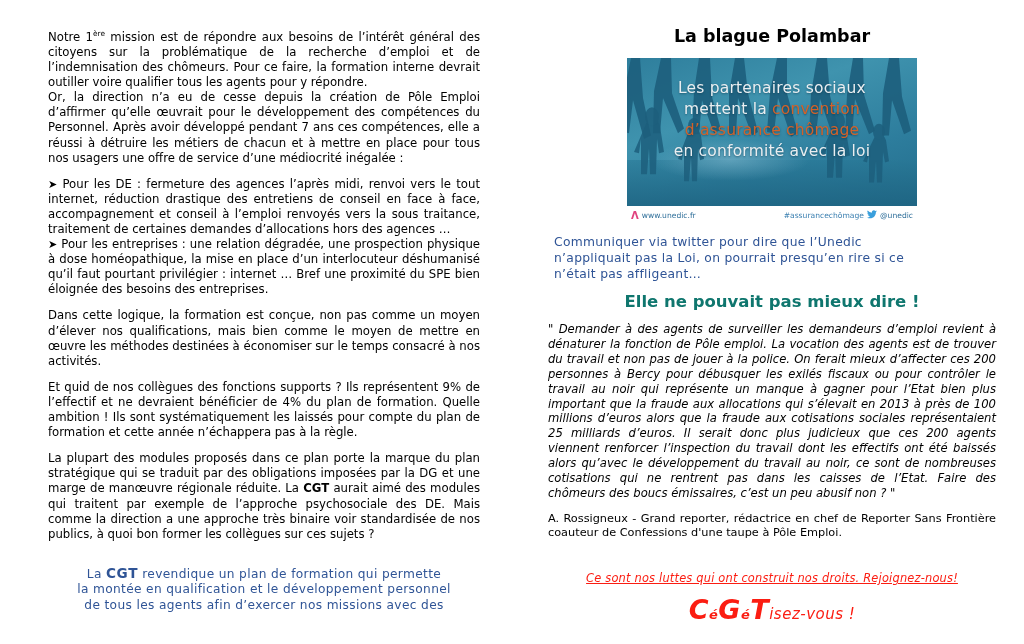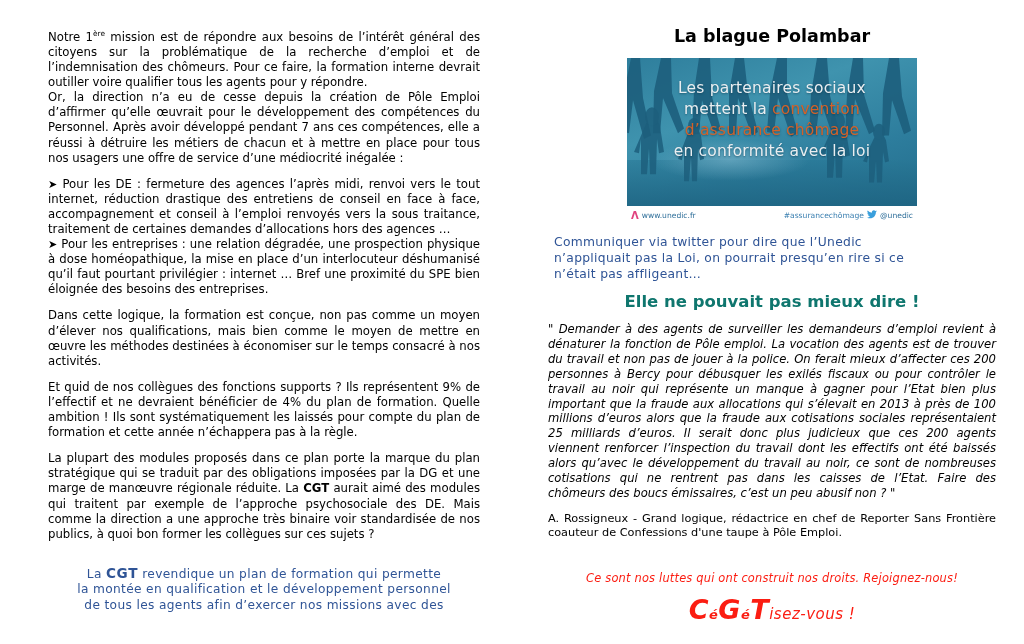--- a/index.html
+++ b/index.html
@@ -203,20 +203,21 @@
     margin-top: 30px;
     text-align: center;
   }
   .red-line {
     font-family: "DejaVu Sans", sans-serif;
     font-style: italic;
     color: #fb1d12;
     font-size: 11.4px;
     letter-spacing: 0.2px;
     margin: 0;
+    text-decoration: underline;
   }
   .cgt-logo {
     margin-top: 9px;
     color: #fb1d12;
     font-family: "DejaVu Sans", sans-serif;
     font-style: italic;
     font-size: 15px;
     letter-spacing: 0.5px;
   }
   .cgt-logo .cap {
@@ -324,21 +325,21 @@
     <div class="hand-blue-right">
       <div>Communiquer via twitter pour dire que l’Unedic</div>
       <div>n’appliquait pas la Loi, on pourrait presqu’en rire si ce</div>
       <div>n’était pas affligeant…</div>
     </div>
 
     <h2 class="h-sub-right">Elle ne pouvait pas mieux dire !</h2>
 
     <p class="quote">" Demander à des agents de surveiller les demandeurs d’emploi revient à dénaturer la fonction de Pôle emploi. La vocation des agents est de trouver du travail et non pas de jouer à la police. On ferait mieux d’affecter ces 200 personnes à Bercy pour débusquer les exilés fiscaux ou pour contrôler le travail au noir qui représente un manque à gagner pour l’Etat bien plus important que la fraude aux allocations qui s’élevait en 2013 à près de 100 millions d’euros alors que la fraude aux cotisations sociales représentaient 25 milliards d’euros. Il serait donc plus judicieux que ces 200 agents viennent renforcer l’inspection du travail dont les effectifs ont été baissés alors qu’avec le développement du travail au noir, ce sont de nombreuses cotisations qui ne rentrent pas dans les caisses de l’Etat. Faire des chômeurs des boucs émissaires, c’est un peu abusif non ? "</p>
 
-    <p class="attrib">A. Rossigneux - Grand logique, rédactrice en chef de Reporter Sans Frontière coauteur de Confessions d'une taupe à Pôle Emploi.</p>
+    <p class="attrib">A. Rossigneux - Grand reporter, rédactrice en chef de Reporter Sans Frontière coauteur de Confessions d'une taupe à Pôle Emploi.</p>
 
     <div class="red-foot">
       <p class="red-line">Ce sont nos luttes qui ont construit nos droits. Rejoignez-nous!</p>
       <div class="cgt-logo"><span class="cap">C</span><span class="acc">é</span><span class="cap">G</span><span class="acc">é</span><span class="cap">T</span><span class="tail">isez-vous !</span></div>
     </div>
 
   </div>
 </div>
 
 </body></html>

